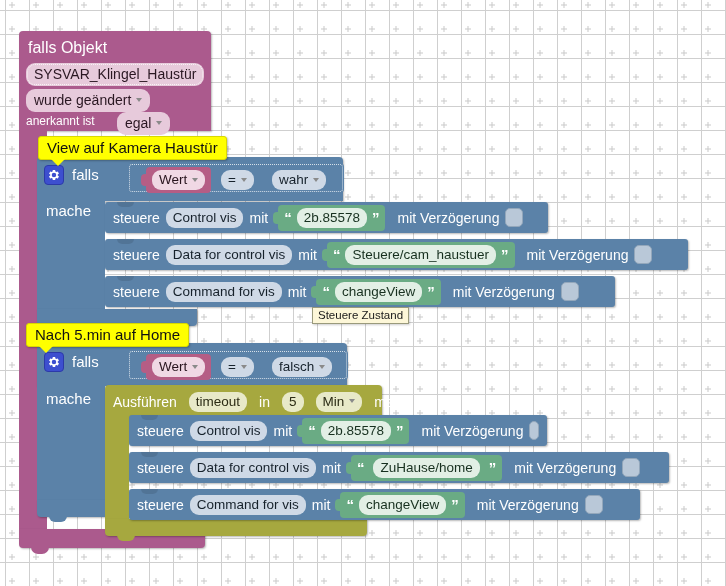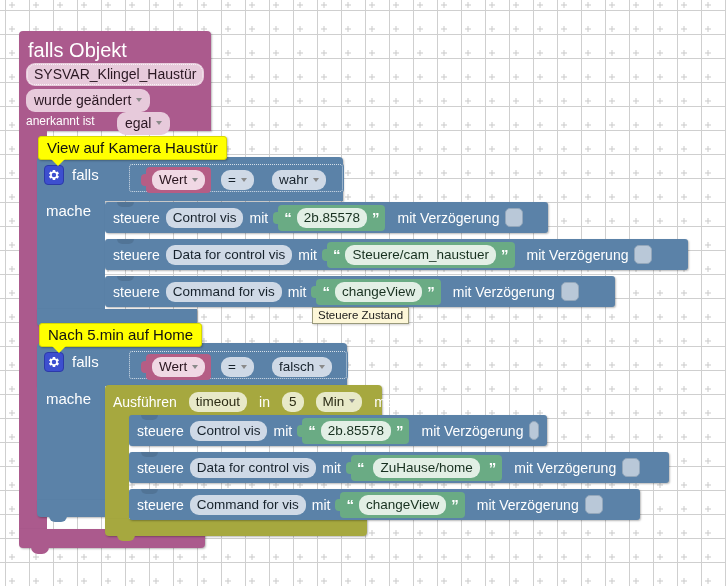--- a/index.html
+++ b/index.html
@@ -123,21 +123,21 @@
   </svg>
 
   <div class="blk magenta shadow" style="left:19px;top:31px;width:192px;height:100px;border-radius:4px 4px 0 0;"></div>
 
   <div class="blk magenta" style="left:19px;top:128px;width:28px;height:407px;"></div>
 
   <div class="blk magenta shadow" style="left:19px;top:529px;width:186px;height:19px;border-radius:0 0 4px 4px;"></div>
 
   <div class="blk magenta" style="left:31px;top:547px;width:18px;height:7px;border-radius:0 0 7px 7px;"></div>
 
-  <div class="lbl" style="position:absolute;left:28px;top:40px;font-size:20px;">falls Objekt</div>
+  <div class="lbl" style="position:absolute;left:28px;top:40px;font-size:16px;">falls Objekt</div>
 
   <div class="chip magentafield sel" style="position:absolute;left:26px;top:63px;font-size:14px;padding:3px 8px 4px 8px;">SYSVAR_Klingel_Haustür</div>
 
   <div class="chip magentafield" style="position:absolute;left:26px;top:89px;font-size:14px;padding:3px 8px 4px 8px;">
     <span>wurde geändert</span>
     <span class="caret"></span>
   </div>
 
   <div class="lbl" style="position:absolute;left:26px;top:115px;font-size:12px;">anerkannt ist</div>
   <div class="chip magentafield" style="position:absolute;left:117px;top:112px;font-size:14px;padding:3px 8px 4px 8px;">
@@ -300,17 +300,17 @@
     <span class="val green" style="background:#6aab84;margin-left:4px;">
       <span class="quote">“</span>
       <span class="chip greenfield" style="margin:0 5px;">changeView</span>
       <span class="quote">”</span>
     </span>
     <span class="lbl" style="margin-left:6px;">mit Verzögerung</span>
     <span class="toggle"></span>
   </div>
 
   <div class="comment" style="left:38px;top:136px;">View auf Kamera Haustür</div>
-  <div class="comment" style="left:39px;top:323px;padding-left:8px;">Nach 5.min auf Home</div>
+  <div class="comment" style="left:26px;top:323px;padding-left:8px;">Nach 5.min auf Home</div>
 
   <div class="tooltip" style="left:312px;top:307px;">Steuere Zustand</div>
 
 </div>
 
 </body></html>

